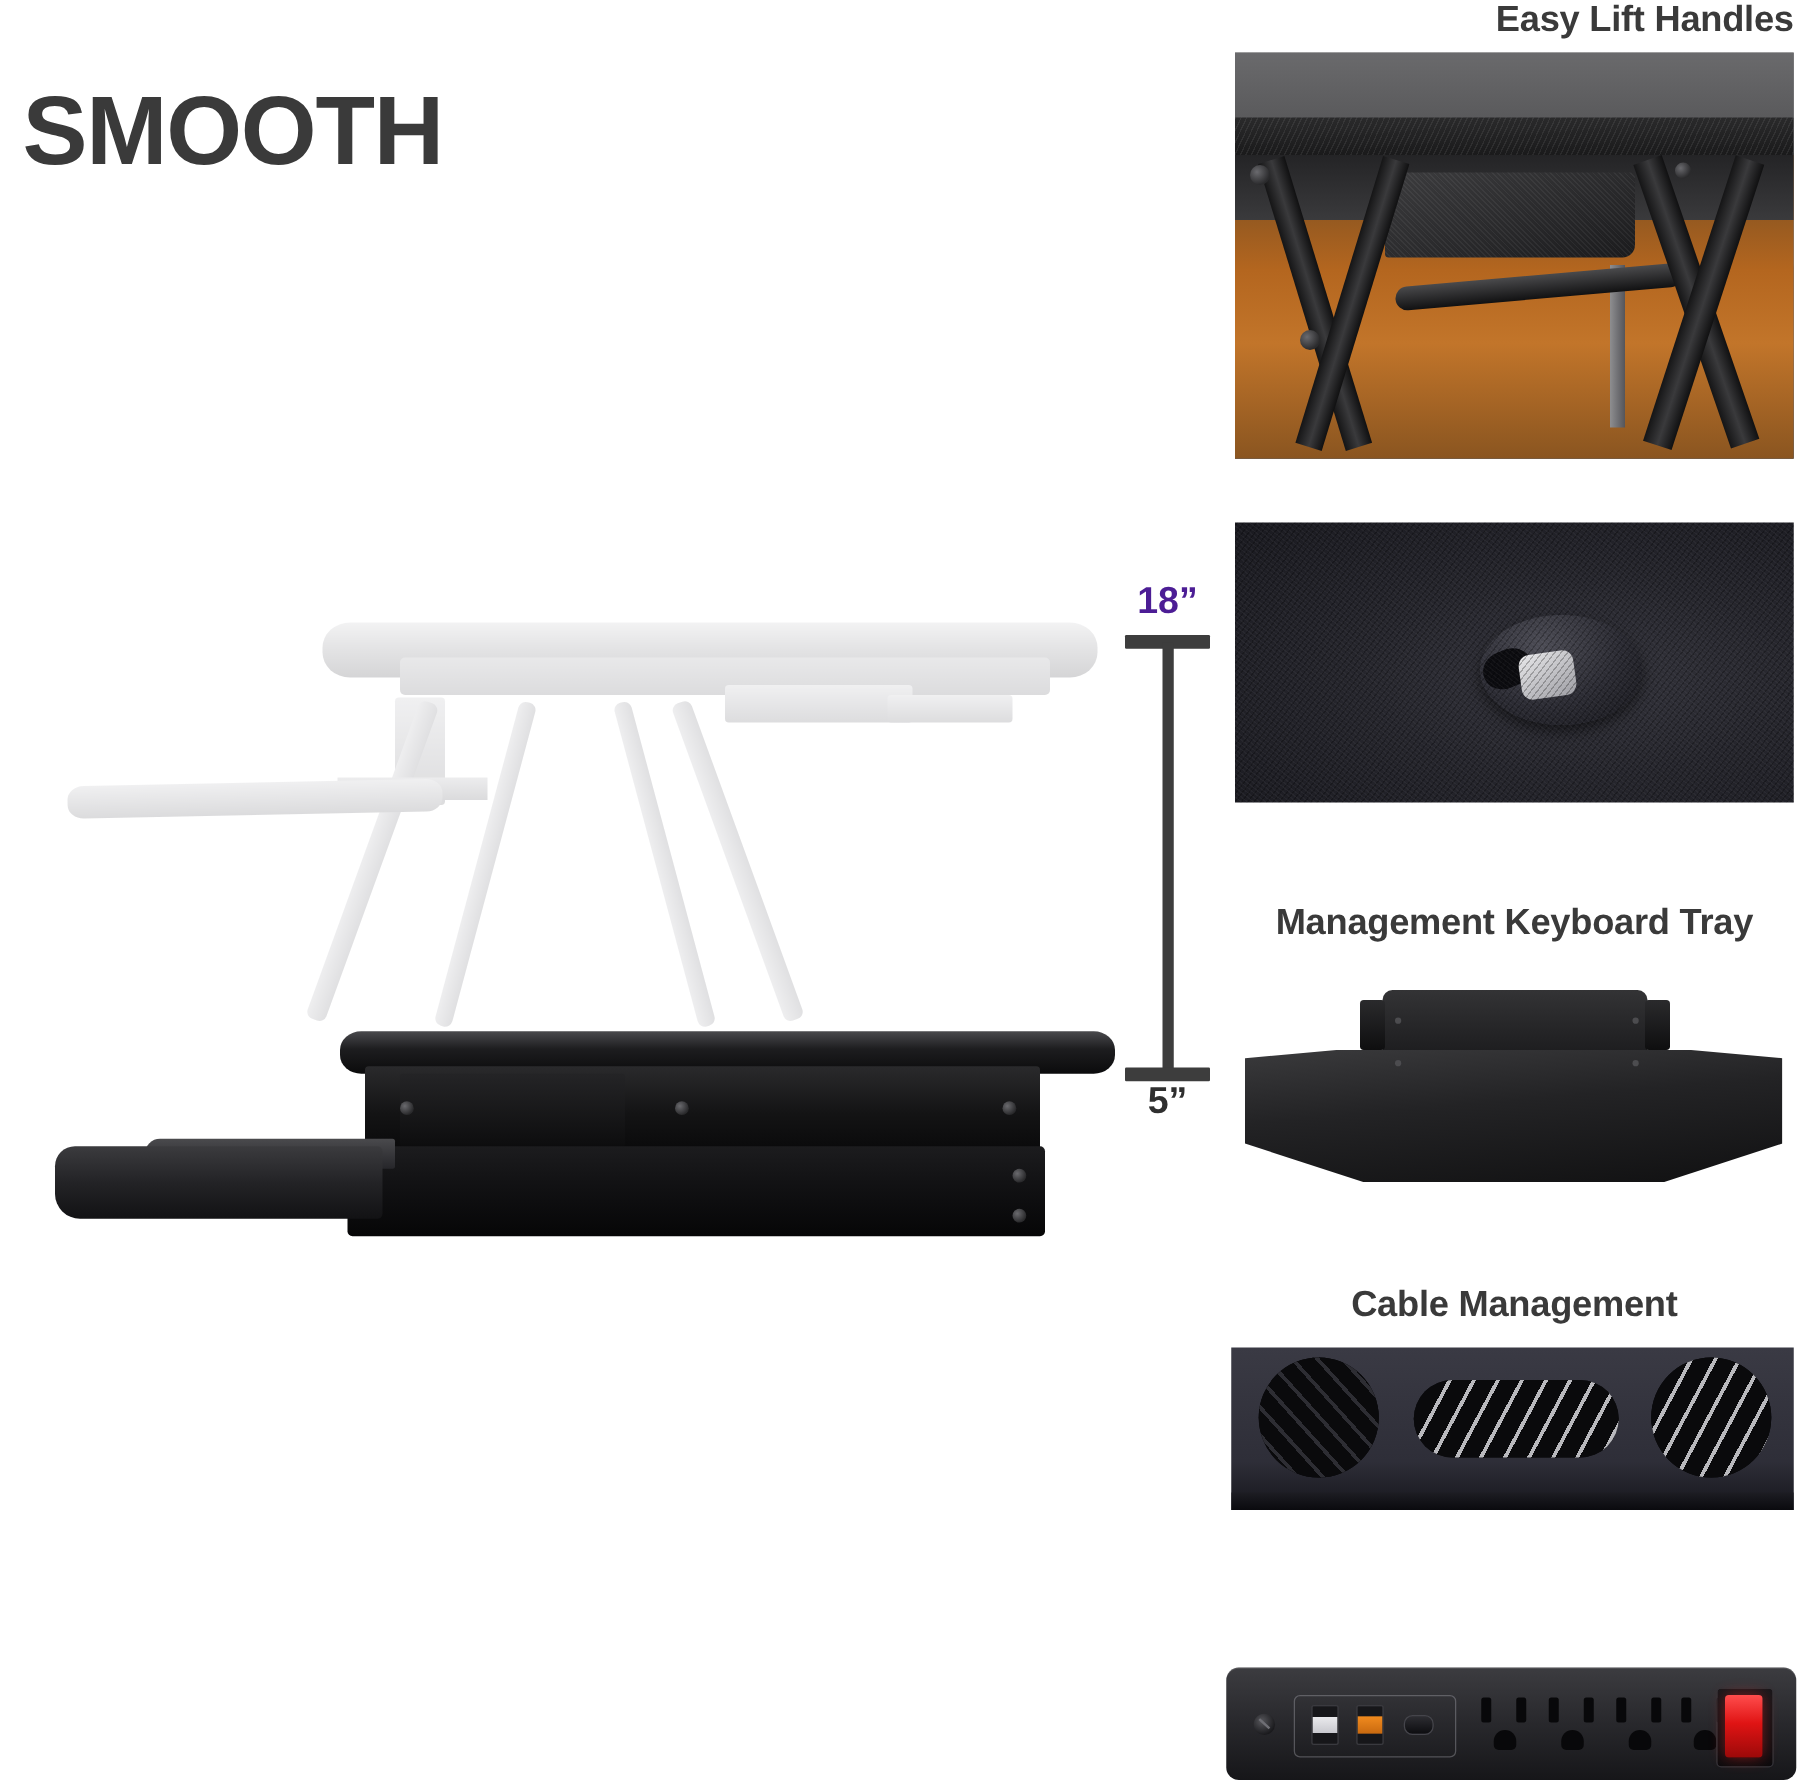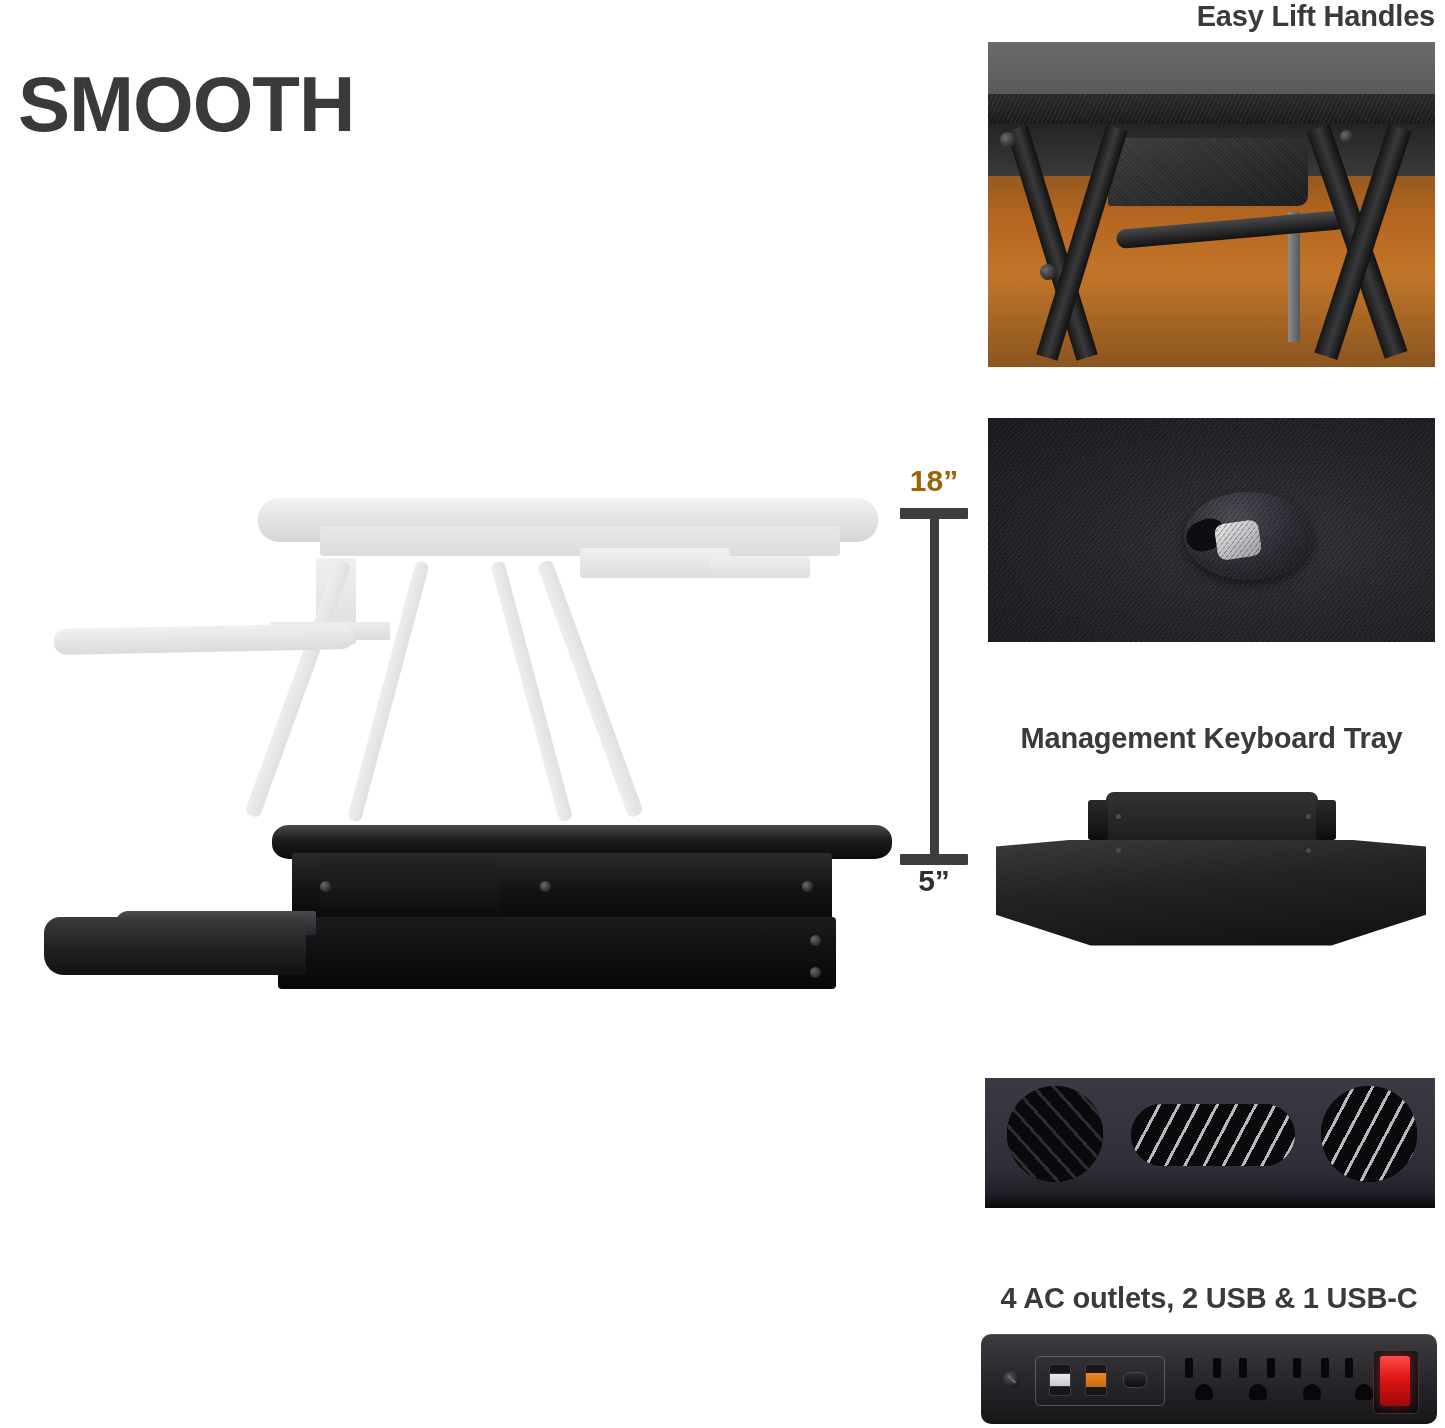--- a/index.html
+++ b/index.html
@@ -18,21 +18,21 @@
 
   .bodycopy{position:absolute;left:14px;top:1238px;width:720px;
             font-size:38px;font-weight:400;line-height:1.30;color:#2b2b2b;}
 
   
   .dim{position:absolute;left:888px;top:470px;width:90px;height:440px;}
   .dim .bar-top{position:absolute;left:12px;top:38px;width:68px;height:11px;background:#3d3d3d;border-radius:1px;}
   .dim .bar-bot{position:absolute;left:12px;top:384px;width:68px;height:11px;background:#3d3d3d;border-radius:1px;}
   .dim .stem{position:absolute;left:42px;top:44px;width:9px;height:345px;background:#3d3d3d;}
   .dim .lbl-top{position:absolute;left:0;top:-6px;width:92px;text-align:center;
-                font-size:30px;font-weight:700;color:#a16207;}
+                font-size:30px;font-weight:700;color:#4c1d95;}
   .dim .lbl-bot{position:absolute;left:0;top:394px;width:92px;text-align:center;
                 font-size:30px;font-weight:700;color:#2f2f2f;}
 
   
   .desk{position:absolute;left:20px;top:470px;width:870px;height:560px;}
 
   
   .ghost{position:absolute;left:0;top:0;width:870px;height:420px;opacity:.30;}
   .g-top{position:absolute;left:238px;top:28px;width:620px;height:44px;
          background:linear-gradient(180deg,#d8d8da 0%,#a9a9ad 45%,#76767b 100%);
@@ -246,34 +246,34 @@
     <div class="kt-center"></div>
     <div class="kt-brkL"></div>
     <div class="kt-brkR"></div>
     <div class="kt-main"></div>
     <div class="kt-dot" style="left:128px;top:36px;"></div>
     <div class="kt-dot" style="left:128px;top:70px;"></div>
     <div class="kt-dot" style="left:318px;top:36px;"></div>
     <div class="kt-dot" style="left:318px;top:70px;"></div>
   </div>
 
+  <div class="cap" style="left:988px;top:1028px;width:447px;">Cable Management</div>
   <div class="panel p4">
     <div class="cm-hole" style="left:22px;top:8px;width:96px;height:96px;">
       <div class="cm-coil"></div>
     </div>
     <div class="cm-oval" style="left:146px;top:26px;width:164px;height:62px;">
       <div class="cm-coil2"></div>
     </div>
     <div class="cm-hole" style="left:336px;top:8px;width:96px;height:96px;">
       <div class="cm-coil2"></div>
     </div>
     <div class="cm-lip"></div>
   </div>
 
-  <div class="cap" style="left:975px;top:1282px;width:468px;">4 AC outlets, 2 USB &amp; 1 USB-C</div>
   <div class="panel p5">
     <div class="ps-body">
       <div class="ps-screw" style="left:22px;top:37px;"></div>
       <div class="ps-screw" style="left:418px;top:37px;"></div>
 
       <div class="ps-bezel"></div>
       <div class="usb usb-a" style="left:68px;"></div>
       <div class="usb usb-o" style="left:104px;"></div>
       <div class="usb-c" style="left:142px;"></div>
 

